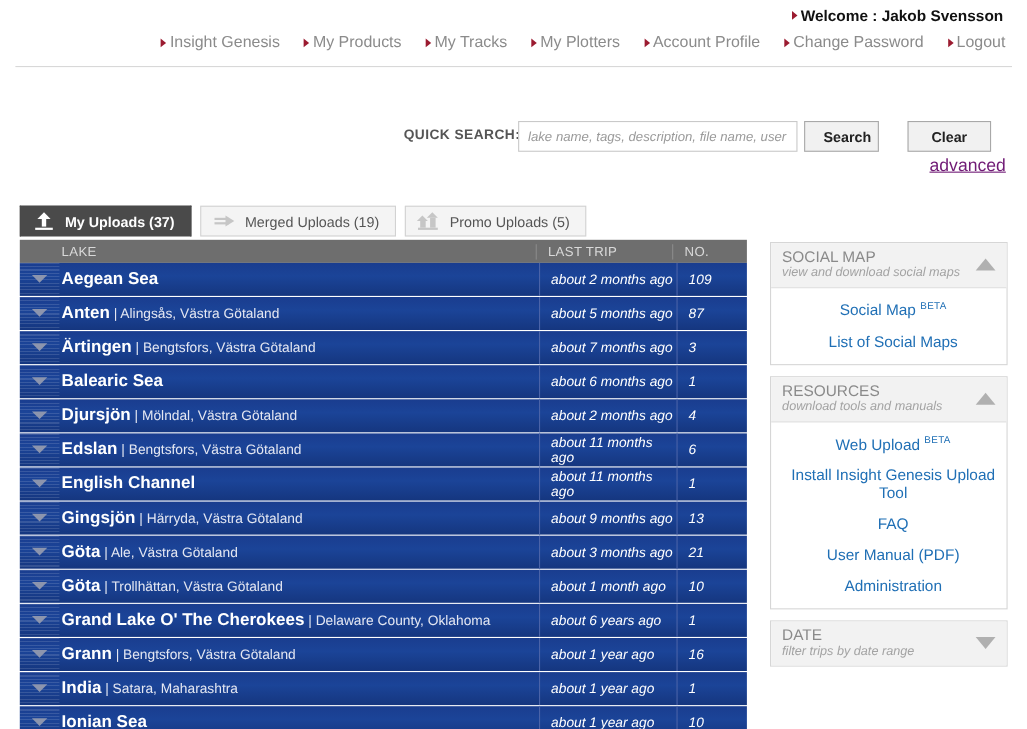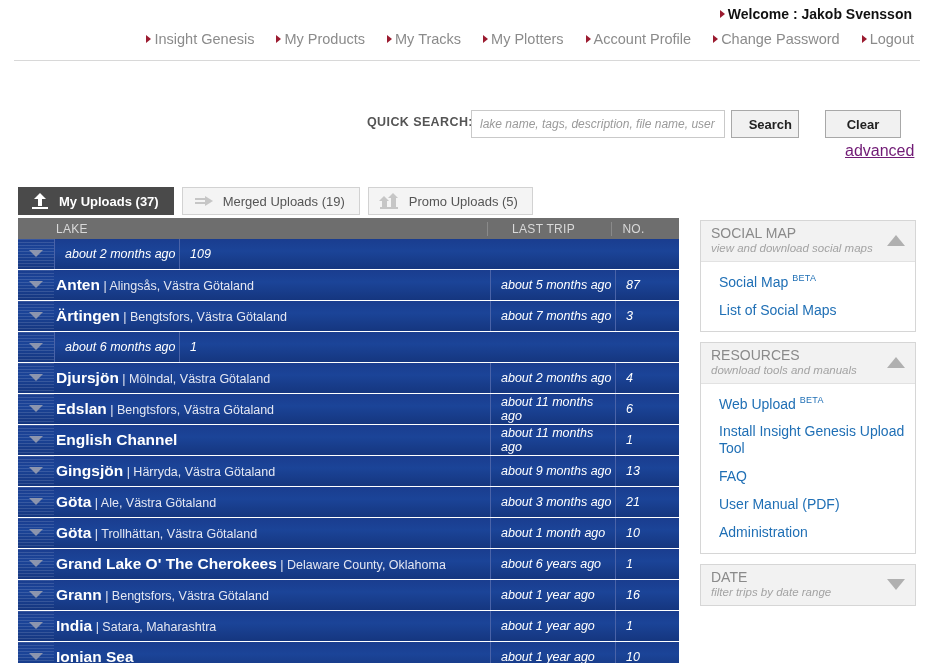--- a/index.html
+++ b/index.html
@@ -155,21 +155,21 @@
     position: absolute; left: 18px; top: 218px;
     width: 661px;
   }
   .thead {
     display: flex;
     background: #6e6e6e; color: #d9d9d9;
     height: 21px; align-items: center;
     font-size: 12px; letter-spacing: .3px;
   }
   .th-lake { width: 472px; padding-left: 38px; }
-  .th-trip { width: 125px; padding-left: 24px; border-left: 1px solid #8a8a8a; }
+  .th-trip { width: 125px; padding-left: 10px; border-left: 1px solid #8a8a8a; }
   .th-no   { width: 68px;  padding-left: 10px; border-left: 1px solid #8a8a8a; }
 
   .rows { position: relative; }
   .row {
     display: flex;
     height: 30px;
     margin-bottom: 1px;
     background: linear-gradient(to bottom, #1a3d8f 0%, #1b4498 40%, #15367f 100%);
     color: #fff;
     align-items: center;
@@ -230,21 +230,21 @@
     border-bottom: 11px solid #b0b0b0;
     cursor: pointer; flex: 0 0 auto;
   }
   .caret-down {
     width: 0; height: 0;
     border-left: 9px solid transparent;
     border-right: 9px solid transparent;
     border-top: 11px solid #b0b0b0;
     cursor: pointer; flex: 0 0 auto;
   }
-  .panel-body { padding: 8px 10px 10px 18px; }
+  .panel-body { padding: 8px 10px 10px 18px; text-align: center; }
   .plink {
     display: block; color: #1f6fb5; font-size: 14px;
     margin: 0 0 11px 0; cursor: pointer; line-height: 17px;
   }
   .plink:last-child { margin-bottom: 2px; }
   .beta {
     font-size: 9px; vertical-align: super; color: #1f6fb5; letter-spacing: .3px;
   }
 </style>
 </head>
@@ -330,20 +330,21 @@
     <div class="thead">
       <div class="th-lake">LAKE</div>
       <div class="th-trip">LAST TRIP</div>
       <div class="th-no">NO.</div>
     </div>
     <div class="rows" id="rows">
         <div class="row">
           <div class="cell-handle">
             <span class="tri"></span>
           </div>
+          <div class="cell-lake"><span class="lake-name">Aegean Sea</span></div>
           <div class="cell-trip">about 2 months ago</div>
           <div class="cell-no">109</div>
         </div>
         <div class="row">
           <div class="cell-handle">
             <span class="tri"></span>
           </div>
           <div class="cell-lake"><span class="lake-name">Anten</span><span class="lake-loc"> | Alingsås, Västra Götaland</span></div>
           <div class="cell-trip">about 5 months ago</div>
           <div class="cell-no">87</div>
@@ -353,20 +354,21 @@
             <span class="tri"></span>
           </div>
           <div class="cell-lake"><span class="lake-name">Ärtingen</span><span class="lake-loc"> | Bengtsfors, Västra Götaland</span></div>
           <div class="cell-trip">about 7 months ago</div>
           <div class="cell-no">3</div>
         </div>
         <div class="row">
           <div class="cell-handle">
             <span class="tri"></span>
           </div>
+          <div class="cell-lake"><span class="lake-name">Balearic Sea</span></div>
           <div class="cell-trip">about 6 months ago</div>
           <div class="cell-no">1</div>
         </div>
         <div class="row">
           <div class="cell-handle">
             <span class="tri"></span>
           </div>
           <div class="cell-lake"><span class="lake-name">Djursjön</span><span class="lake-loc"> | Mölndal, Västra Götaland</span></div>
           <div class="cell-trip">about 2 months ago</div>
           <div class="cell-no">4</div>

